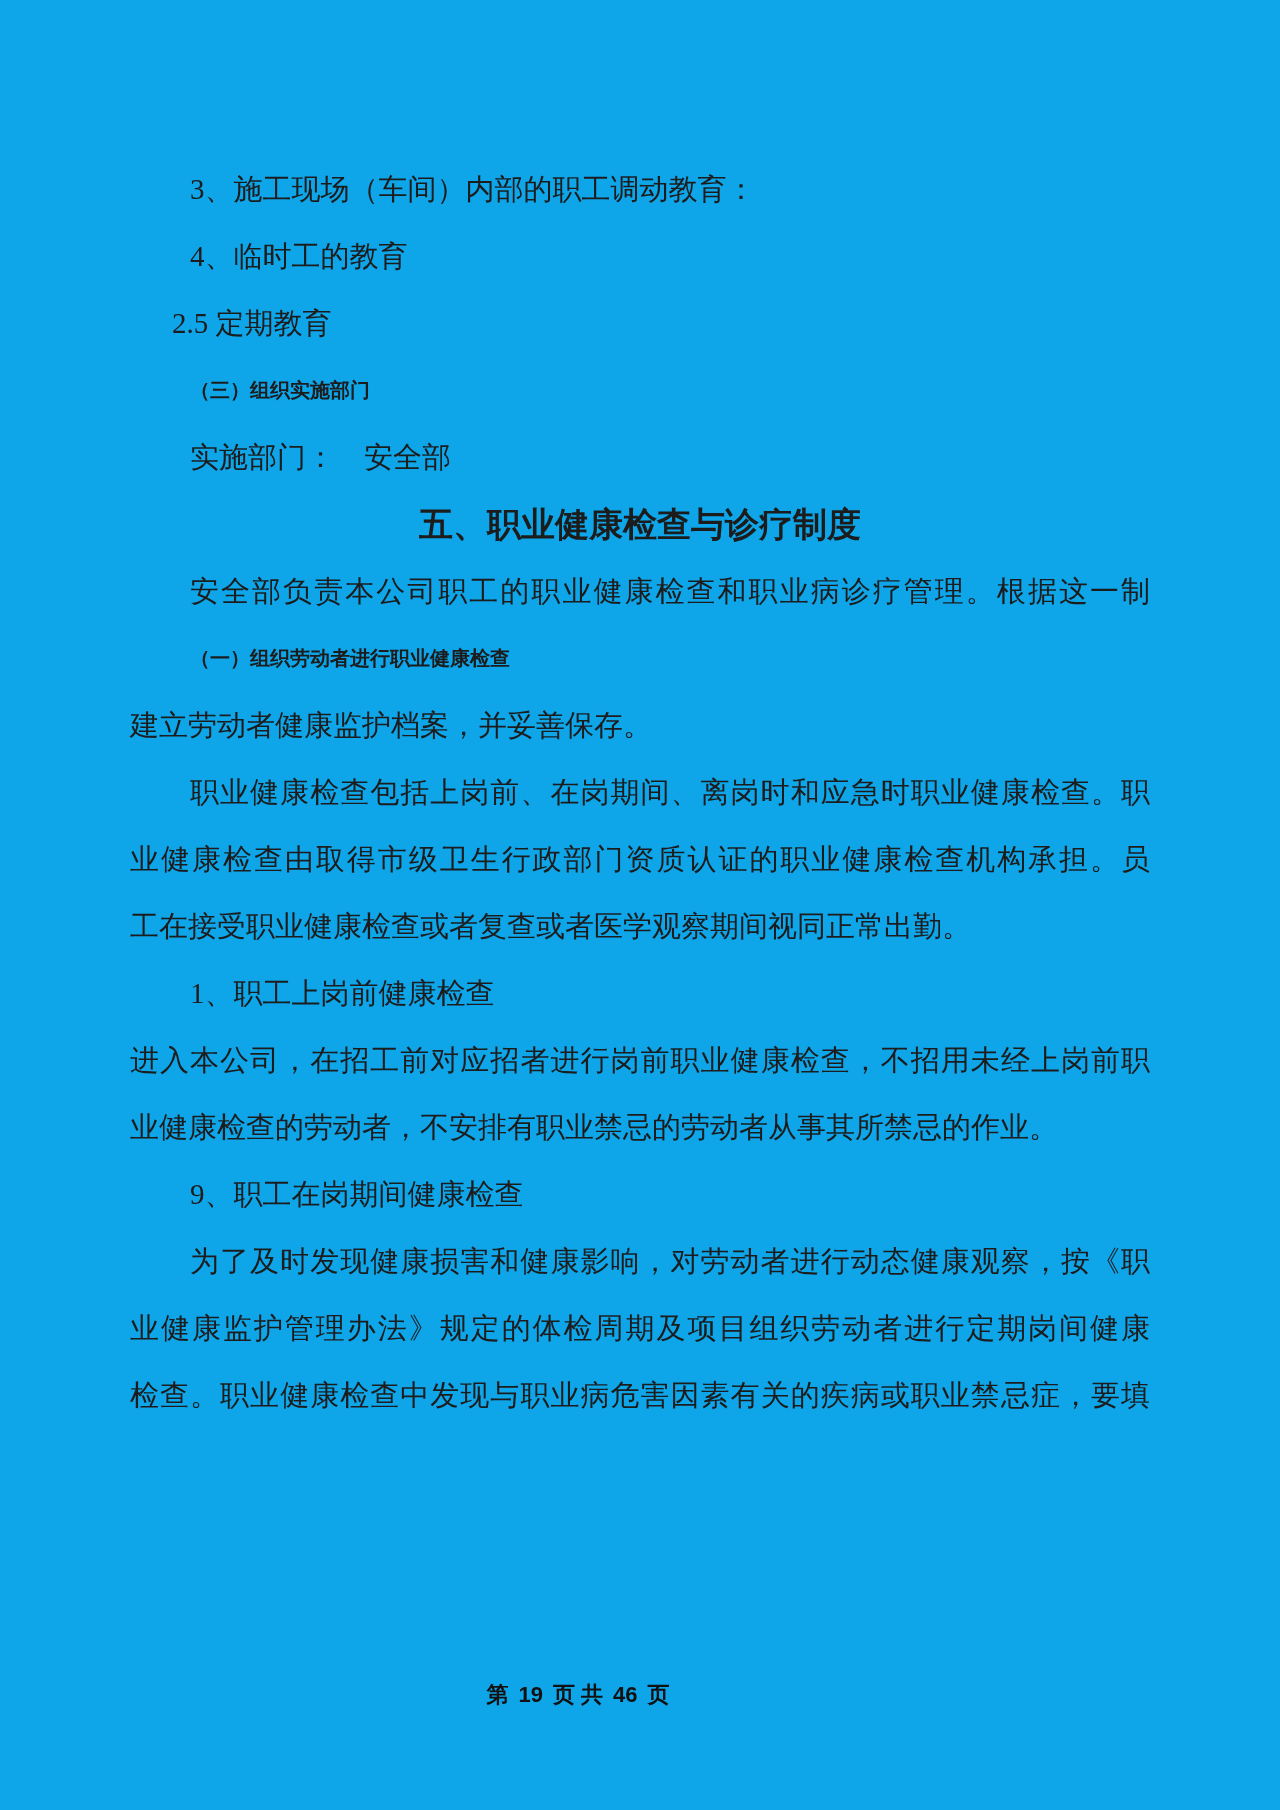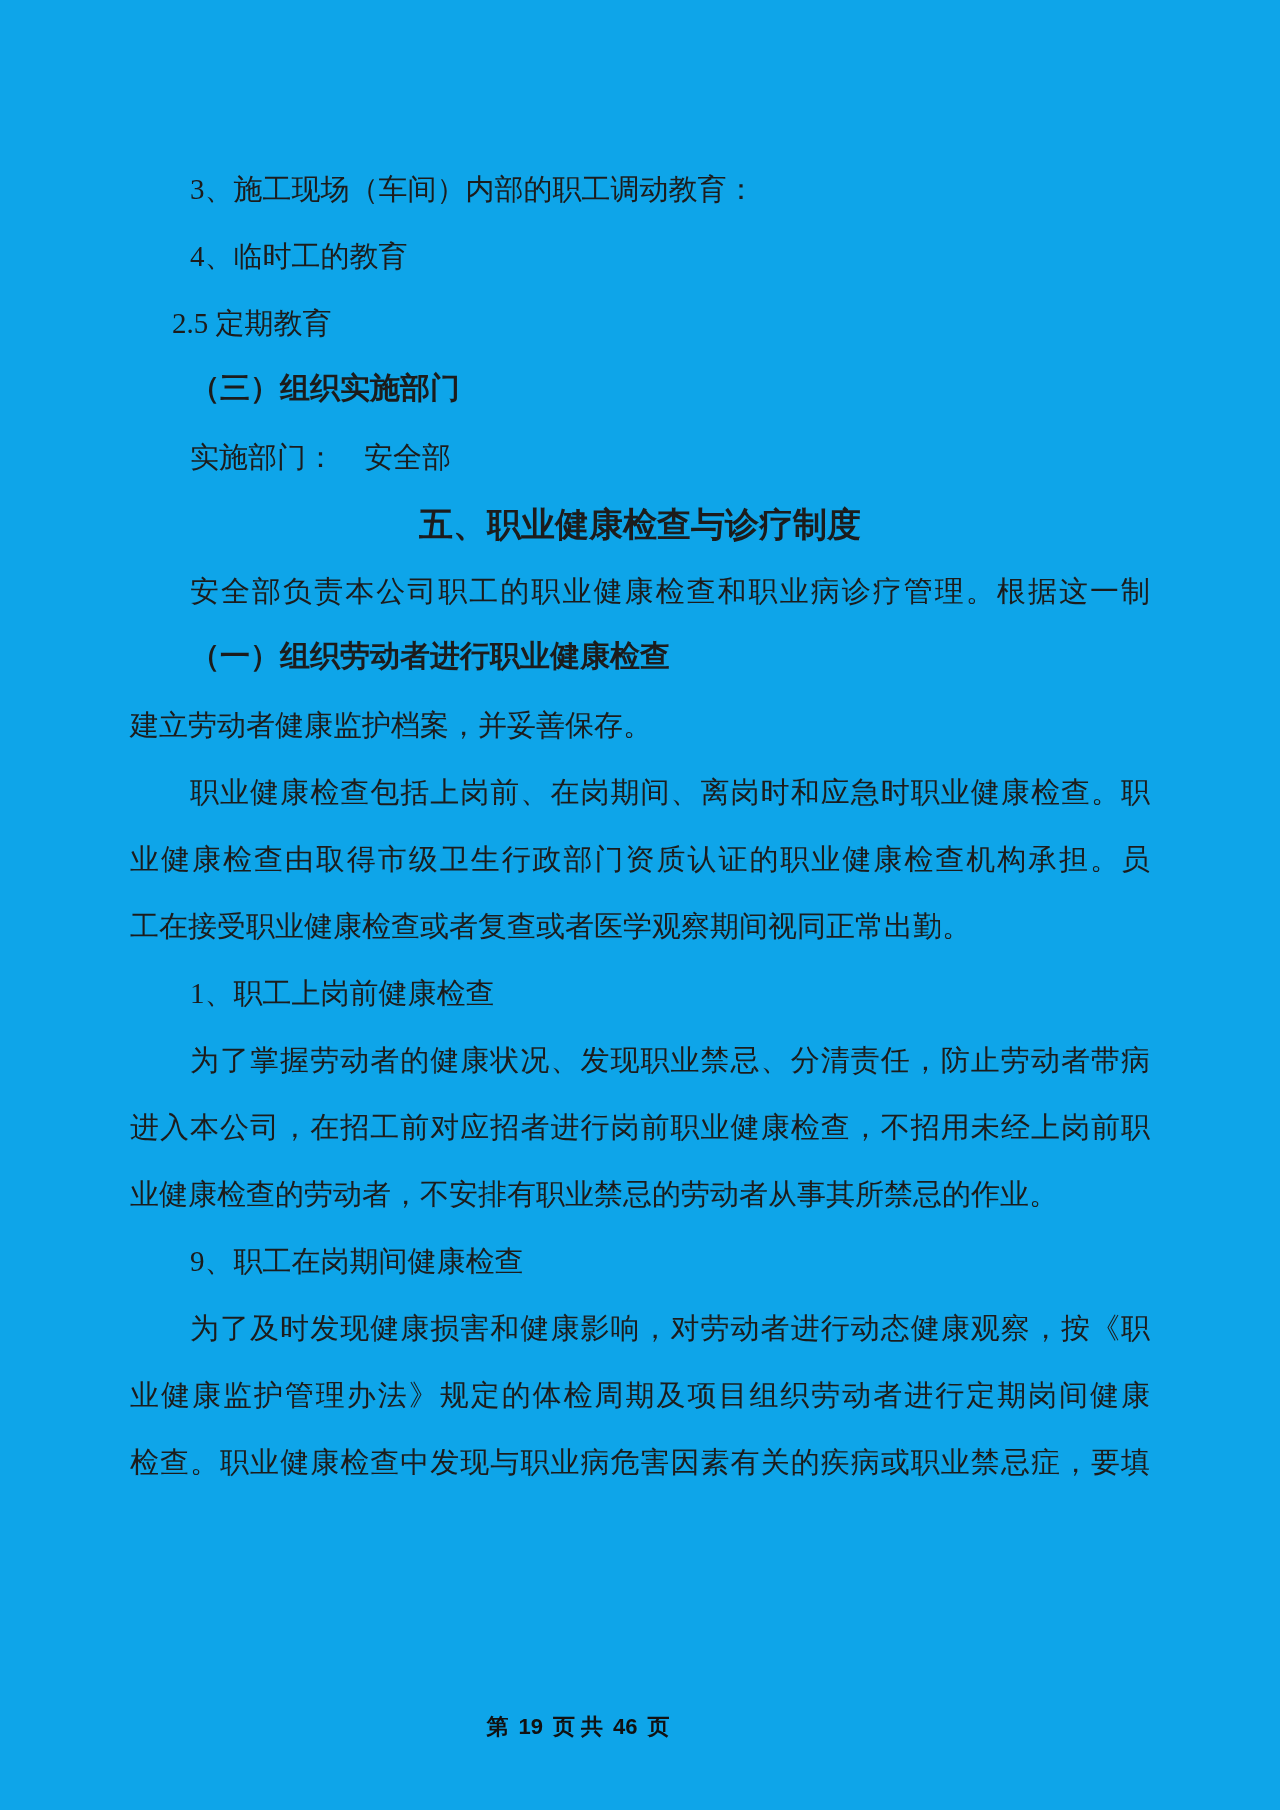--- a/index.html
+++ b/index.html
@@ -34,44 +34,43 @@
     text-align: justify;
     text-align-last: justify;
   }
   .indent {
     text-indent: 60px;
   }
   .indent-sm {
     text-indent: 42px;
   }
   .hei {
-    font-family: Liberation Mono, monospace;
+    font-family: Liberation Serif, serif;
     font-weight: 700;
-    font-size: 30px;
+    font-size: 20px;
   }
   .h1 {
     font-family: "Liberation Sans", "DejaVu Sans", sans-serif;
     font-weight: 700;
     font-size: 34px;
     text-align: center;
     text-indent: 0;
   }
   .footer {
     position: absolute;
     top: 1680px;
     left: 0;
     width: 1156px;
     height: 30px;
     line-height: 30px;
     text-align: center;
     font-family: "Liberation Sans", "DejaVu Sans", sans-serif;
     font-weight: 700;
     font-size: 22px;
     color: #111111;
-    margin-top: 32px;
   }
   .footer span { margin: 0 5px; }
 </style>
 </head>
 <body>
 
 <div class="page">
   <div class="content">
     <div class="ln indent">3、施工现场（车间）内部的职工调动教育：</div>
     <div class="ln indent">4、临时工的教育</div>
@@ -79,21 +78,20 @@
     <div class="ln indent hei">（三）组织实施部门</div>
     <div class="ln indent">实施部门：　安全部</div>
     <div class="ln h1">五、职业健康检查与诊疗制度</div>
     <div class="ln indent fill">安全部负责本公司职工的职业健康检查和职业病诊疗管理。根据这一制</div>
     <div class="ln indent hei">（一）组织劳动者进行职业健康检查</div>
     <div class="ln">建立劳动者健康监护档案，并妥善保存。</div>
     <div class="ln indent fill">职业健康检查包括上岗前、在岗期间、离岗时和应急时职业健康检查。职</div>
     <div class="ln fill">业健康检查由取得市级卫生行政部门资质认证的职业健康检查机构承担。员</div>
     <div class="ln">工在接受职业健康检查或者复查或者医学观察期间视同正常出勤。</div>
     <div class="ln indent">1、职工上岗前健康检查</div>
-    <div class="ln indent fill">为了掌握劳动者的健康状况、发现职业禁忌、分清责任，防止劳动者带病</div>
     <div class="ln fill">进入本公司，在招工前对应招者进行岗前职业健康检查，不招用未经上岗前职</div>
     <div class="ln">业健康检查的劳动者，不安排有职业禁忌的劳动者从事其所禁忌的作业。</div>
     <div class="ln indent">9、职工在岗期间健康检查</div>
     <div class="ln indent fill">为了及时发现健康损害和健康影响，对劳动者进行动态健康观察，按《职</div>
     <div class="ln fill">业健康监护管理办法》规定的体检周期及项目组织劳动者进行定期岗间健康</div>
     <div class="ln fill">检查。职业健康检查中发现与职业病危害因素有关的疾病或职业禁忌症，要填</div>
   </div>
 
   <div class="footer">
     <span>第</span><span>19</span><span>页 共</span><span>46</span><span>页</span>

